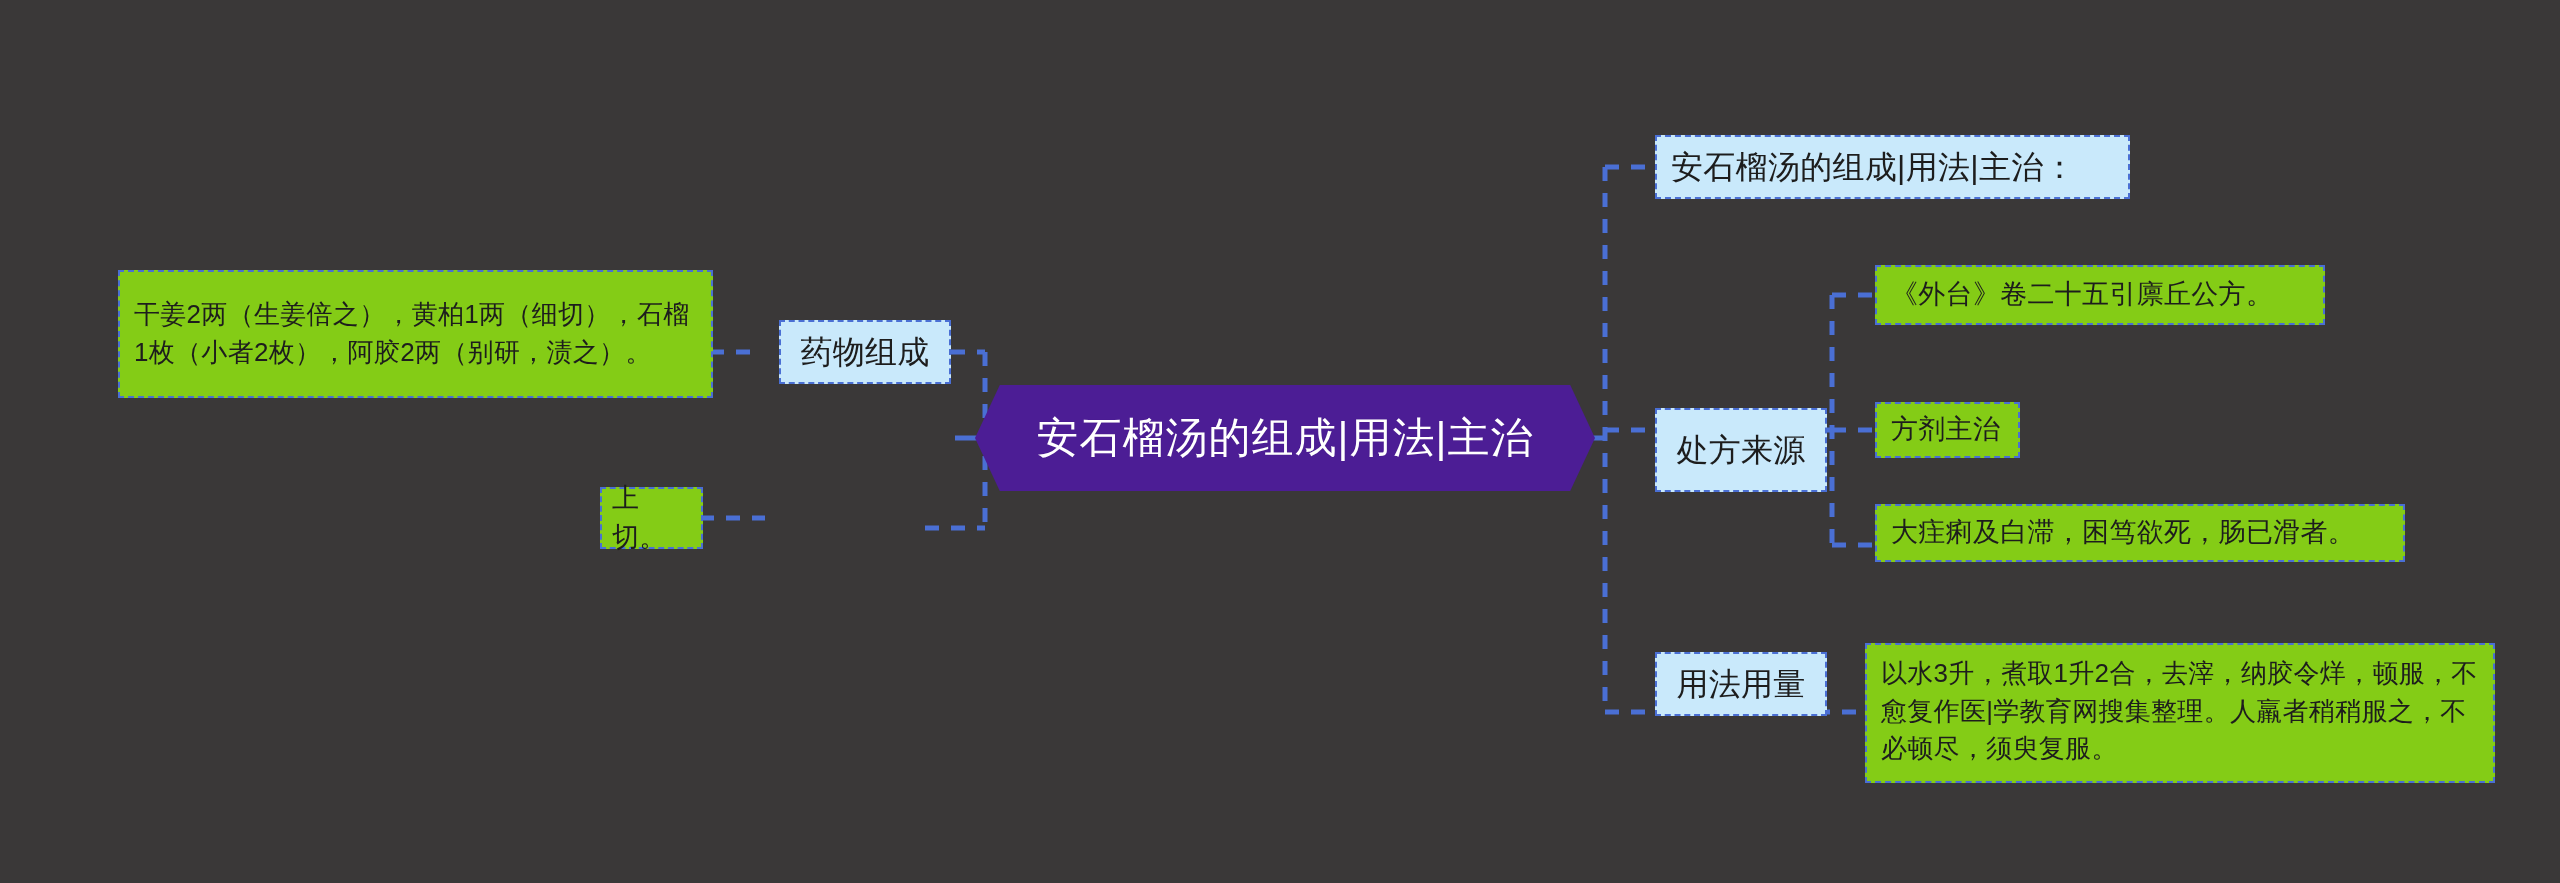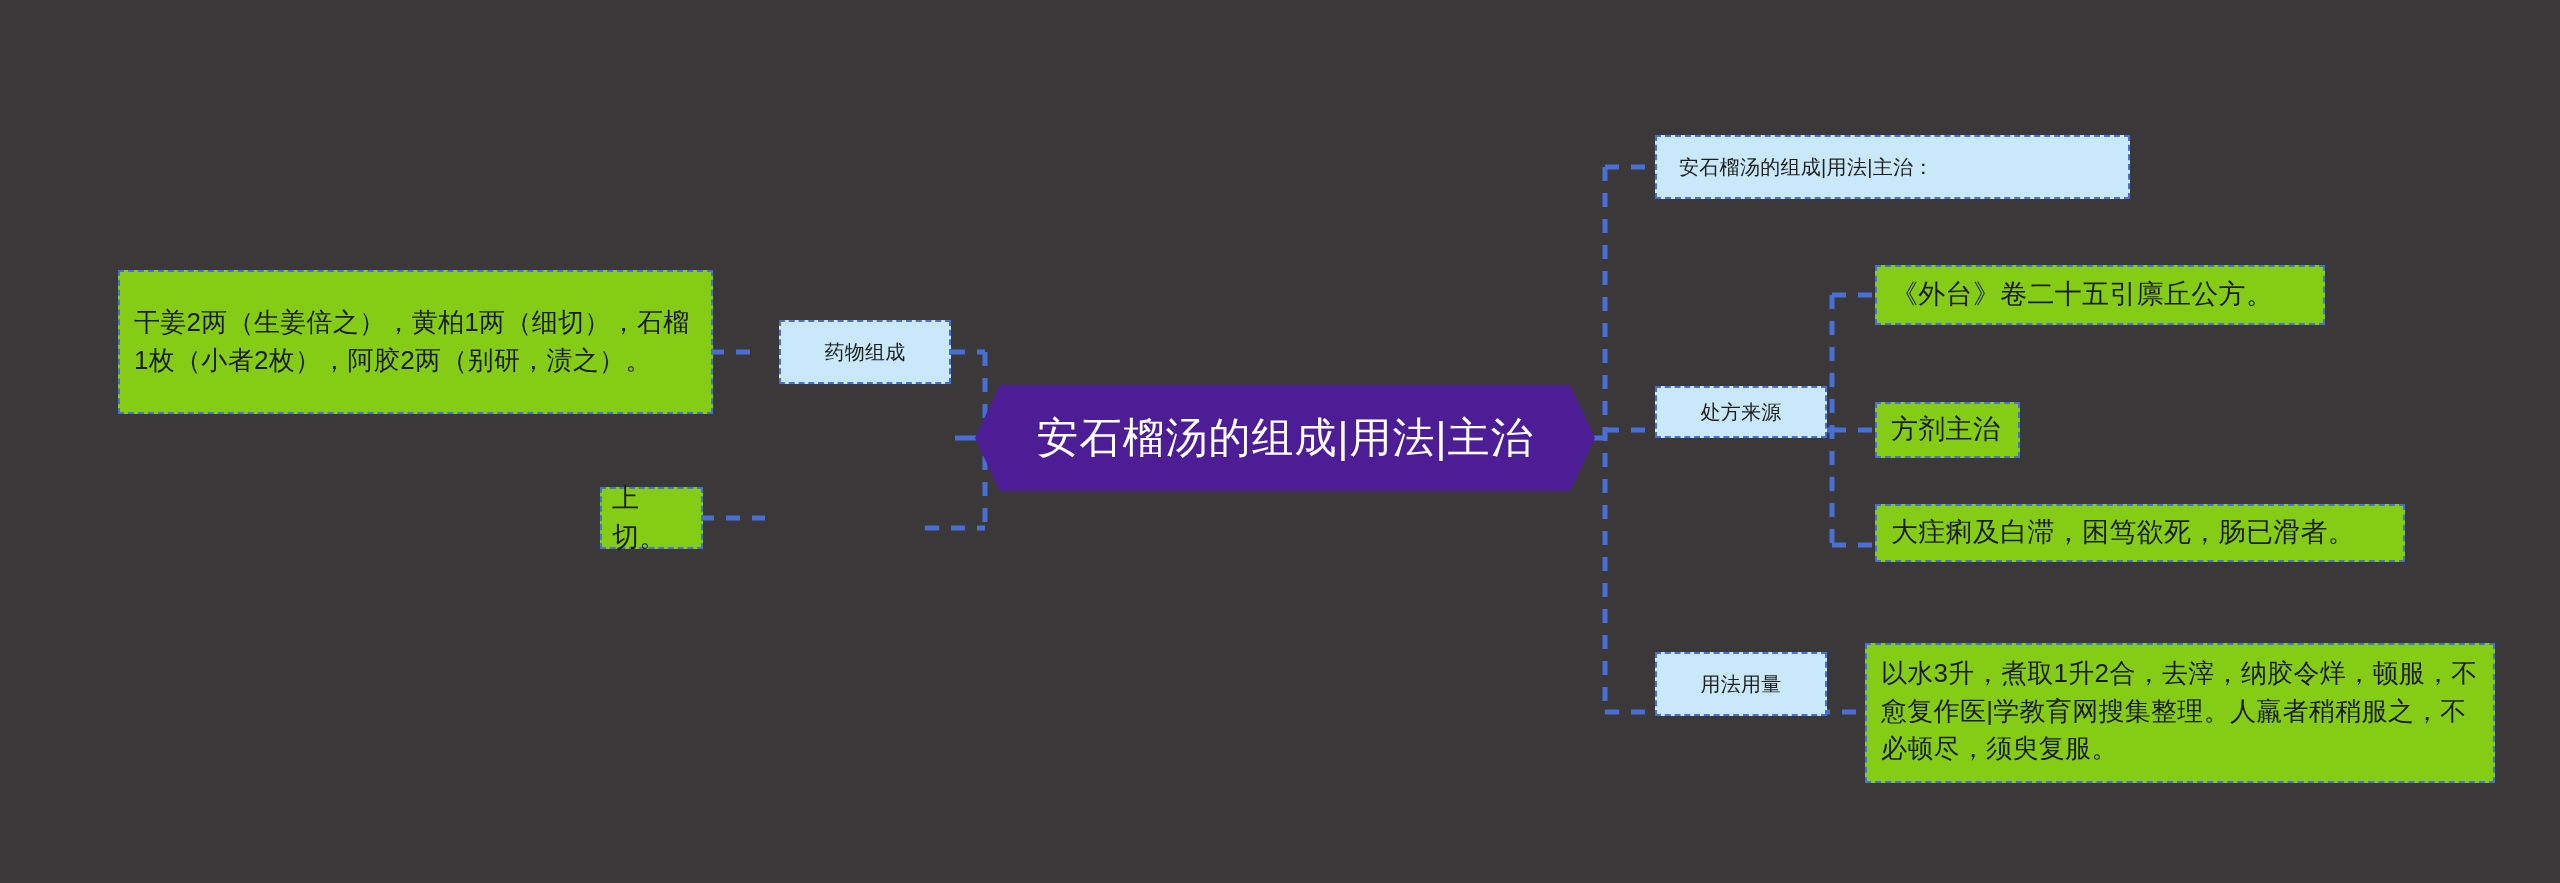--- a/index.html
+++ b/index.html
@@ -50,22 +50,22 @@
     color: #ffffff;
     font-size: 42px;
     letter-spacing: 1px;
     clip-path: polygon(4% 0%, 96% 0%, 100% 50%, 96% 100%, 4% 100%, 0% 50%);
     text-shadow: 0 0 1px rgba(0,0,0,0.12);
   }
 
   
   .chip {
     justify-content: center;
-    font-size: 20px;
-    padding: 0 22px;
+    font-size: 32px;
+    padding: 0 14px;
   }
   
   .leaf {
     justify-content: flex-start;
     font-size: 26px;
     padding: 10px 14px;
   }
   .leaf.one-line { font-size: 27px; }
 </style>
 </head>
@@ -105,38 +105,38 @@
       <line x1="1832" y1="545" x2="1880" y2="545"></line>
 
       <line x1="1790" y1="712" x2="1870" y2="712"></line>
     </g>
   </svg>
 
   <div class="root" style="left:975px; top:385px; width:620px; height:106px;">
     <span>安石榴汤的组成|用法|主治</span>
   </div>
 
-  <div class="node fill-white leaf" style="left:118px; top:270px; width:595px; height:144px;">
+  <div class="node fill-white leaf" style="left:118px; top:270px; width:595px; height:128px;">
     <span>干姜2两（生姜倍之），黄柏1两（细切），石榴1枚（小者2枚），阿胶2两（别研，渍之）。</span>
   </div>
 
   <div class="node fill-blue chip" style="left:755px; top:320px; width:172px; height:64px;margin-left:24px;">
     <span>药物组成</span>
   </div>
 
   <div class="node fill-white leaf one-line" style="left:600px; top:487px; width:103px; height:62px; justify-content:flex-start; padding:0 10px;">
     <span>上切。</span>
   </div>
 
 
   <div class="node fill-blue chip" style="left:1655px; top:135px; width:475px; height:64px; justify-content:flex-start;">
     <span>安石榴汤的组成|用法|主治：</span>
   </div>
 
-  <div class="node fill-blue chip" style="left:1655px; top:386px; width:172px; height:52px;align-items:center;">
+  <div class="node fill-blue chip" style="left:1655px; top:408px; width:172px; height:84px;align-items:center;">
     <span>处方来源</span>
   </div>
 
   <div class="node fill-white leaf one-line" style="left:1875px; top:265px; width:450px; height:60px;">
     <span>《外台》卷二十五引廪丘公方。</span>
   </div>
 
   <div class="node fill-white leaf one-line" style="left:1875px; top:402px; width:145px; height:56px;">
     <span>方剂主治</span>
   </div>

